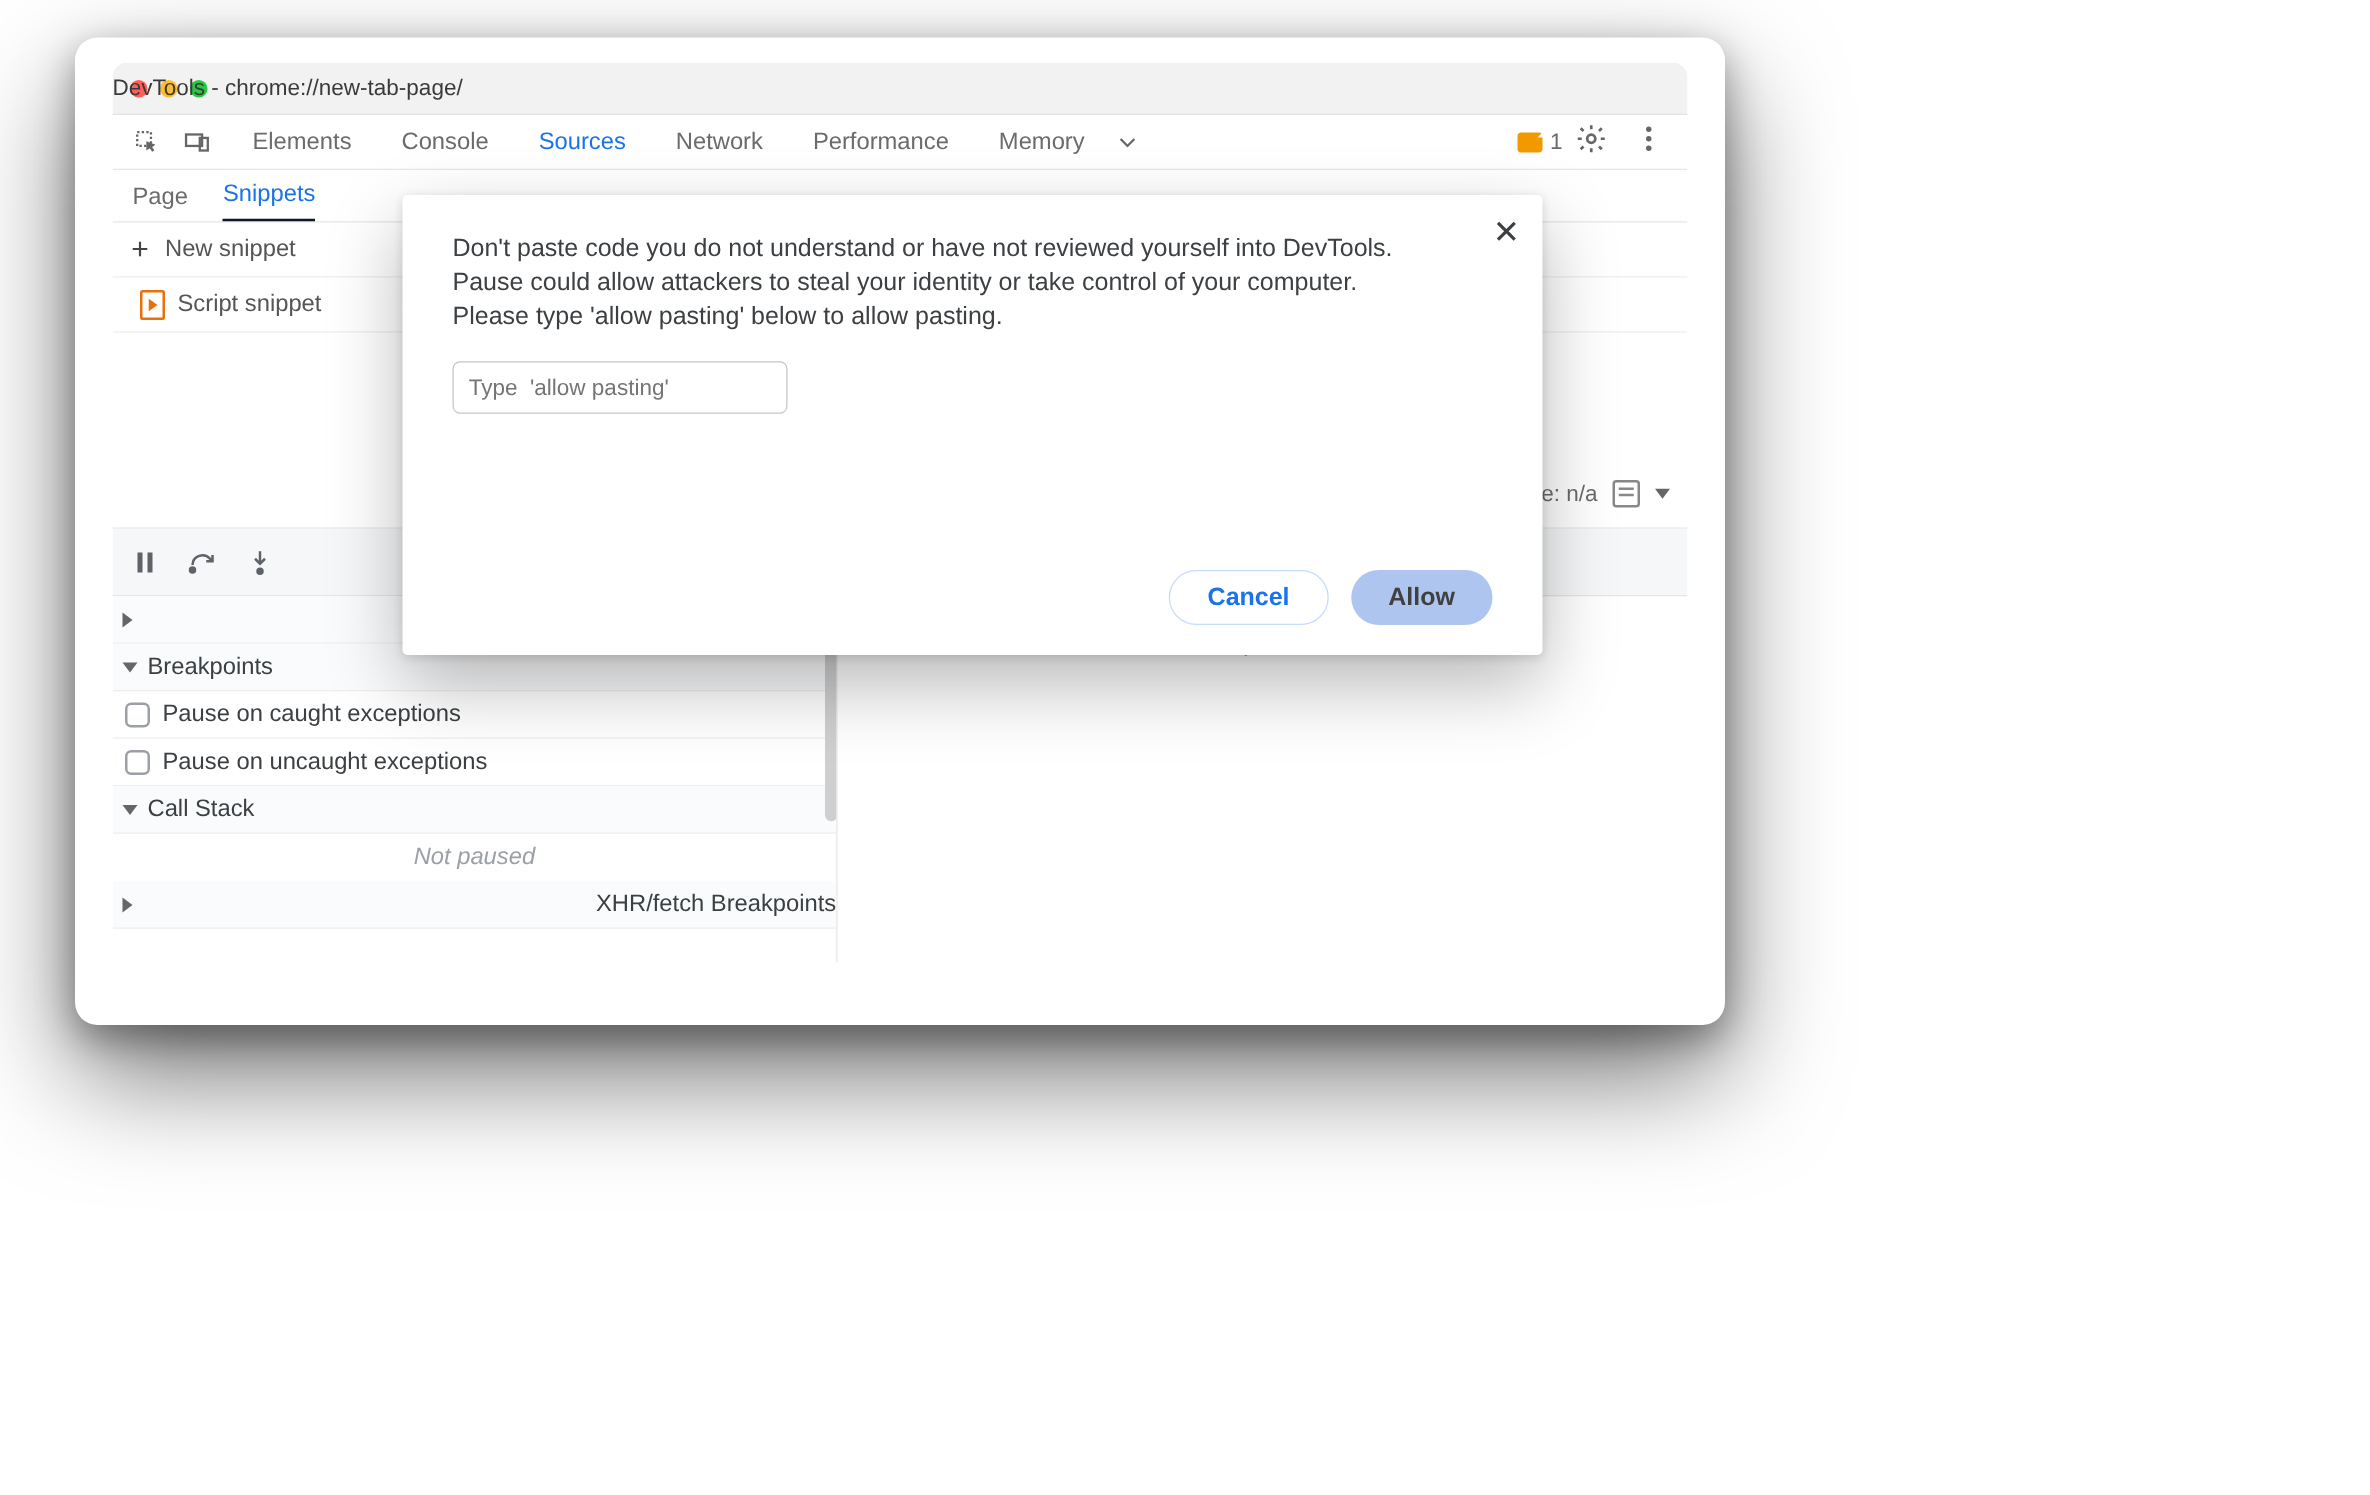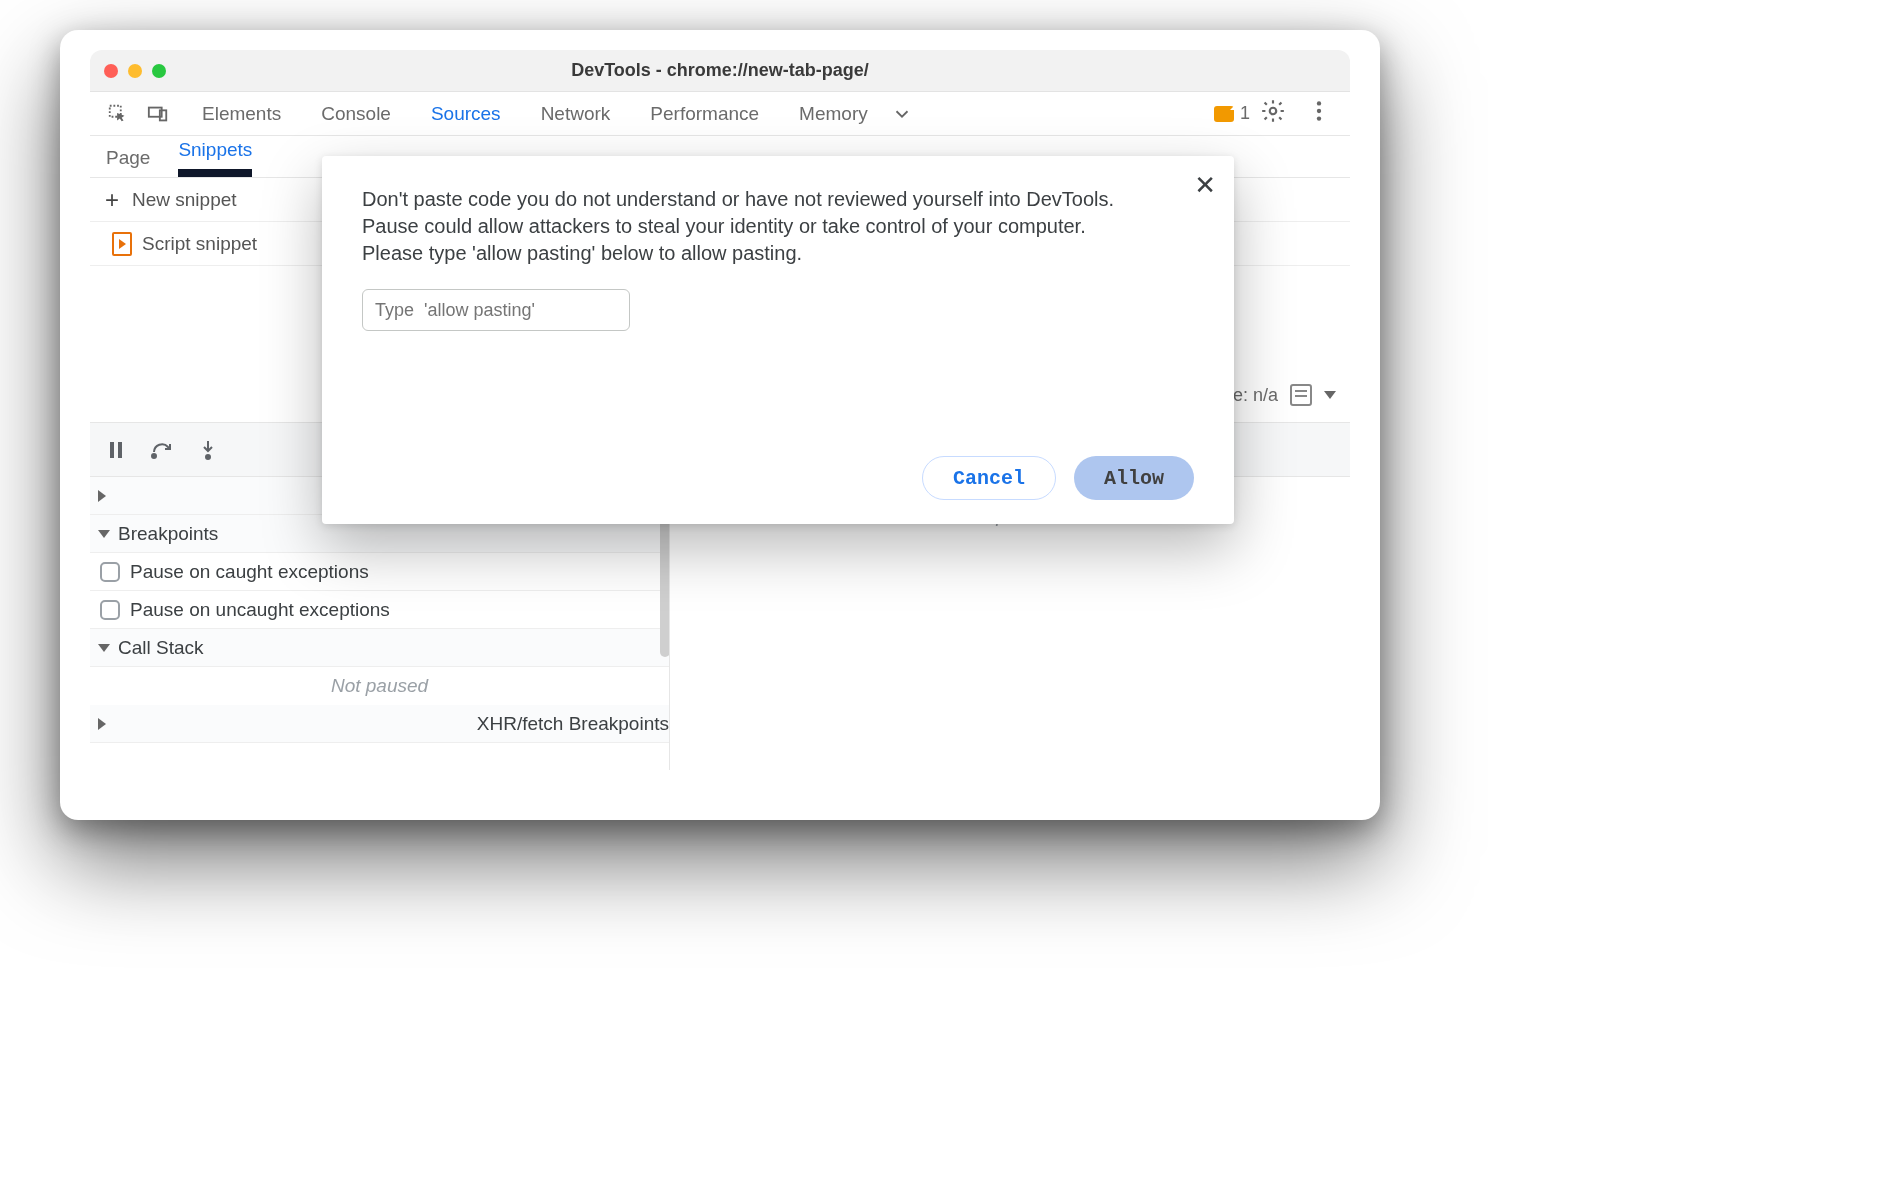--- a/index.html
+++ b/index.html
@@ -25,21 +25,21 @@
   }
 
   
   .titlebar {
     height:42px; background:#f2f2f2; border-bottom:1px solid #e3e3e3;
     display:flex; align-items:center; position:relative;
   }
   .traffic { display:flex; gap:10px; margin-left:14px; }
   .dot { width:14px; height:14px; border-radius:50%; }
   .dot.red{background:#ff5f57}.dot.yellow{background:#febc2e}.dot.green{background:#28c840}
-  .title { position:absolute; left:0; right:0; text-align:center; font-weight:700; font-size:18px; color:#3a3a3a; }
+  .title { position:absolute; left:0; right:0; text-align:left; font-weight:400; font-size:18px; color:#3a3a3a; }
 
   
   .tabs-row {
     height:44px; display:flex; align-items:center; padding:0 8px;
     border-bottom:1px solid #e6e6e6; color:#6b6b6b; font-size:19px;
   }
   .tb-icon { width:28px; height:28px; display:flex; align-items:center; justify-content:center; color:#666; margin:0 6px; }
   .tb-icon svg { width:22px; height:22px; }
   .tabs { display:flex; gap:40px; margin-left:24px; }
   .tab.active { color:#1a73e8; }
@@ -51,21 +51,21 @@
   .warn-chip::after{content:""; position:absolute; right:-2px; top:-2px; width:0;height:0;
     border-left:6px solid transparent; border-bottom:6px solid #fff; transform:rotate(0);}
   .gear, .kebab { width:26px; color:#666; margin:0 10px; }
 
   
   .subtabs {
     height:42px; display:flex; align-items:flex-end; gap:28px; padding:0 16px;
     border-bottom:1px solid #e6e6e6; font-size:19px; color:#6b6b6b;
   }
   .subtab { padding-bottom:8px; }
-  .subtab.active { color:#1a73e8; border-bottom:8px solid #0f172a; }
+  .subtab.active { color:#1a73e8; border-bottom:2px solid #0f172a; }
 
   
   .snips { }
   .new-row {
     height:44px; display:flex; align-items:center; gap:10px; padding-left:12px;
     color:#555; font-size:19px; border-bottom:1px solid #eee;
   }
   .new-row .plus { font-size:24px; color:#444; width:20px; text-align:center; }
   .file-row {
     height:44px; display:flex; align-items:center; gap:10px; padding-left:22px;
@@ -134,21 +134,21 @@
   .dlg-close { position:absolute; right:18px; top:14px; font-size:26px; color:#3c4043; cursor:pointer; }
   .dlg-title { font-size:26px; color:#202124; margin-bottom:14px; }
   .dlg-body  { font-size:20px; color:#3c4043; line-height:1.35; max-width:760px; }
   .dlg-input {
     margin-top:22px; width:268px; height:42px; border:1px solid #c4c7c5; border-radius:6px;
     padding:0 12px; font-size:18px; color:#701a75;
   }
   .dlg-btns { margin-top:auto; display:flex; justify-content:flex-end; gap:18px; }
   .btn {
     height:44px; padding:0 30px; border-radius:22px; font-size:20px; font-weight:600;
-    display:flex; align-items:center; justify-content:center; cursor:pointer;font-family:Liberation Mono, monospace;
+    display:flex; align-items:center; justify-content:center; cursor:pointer;
   }
   .btn-cancel { background:#fff; color:#1a73e8; border:1px solid #c7dbff; }
   .btn-allow  { background:#aec6ef; color:#404040; border:none; }
 
 </style>
 </head>
 <body>
 
 <div class="stage">
   <div class="shadow"></div>

